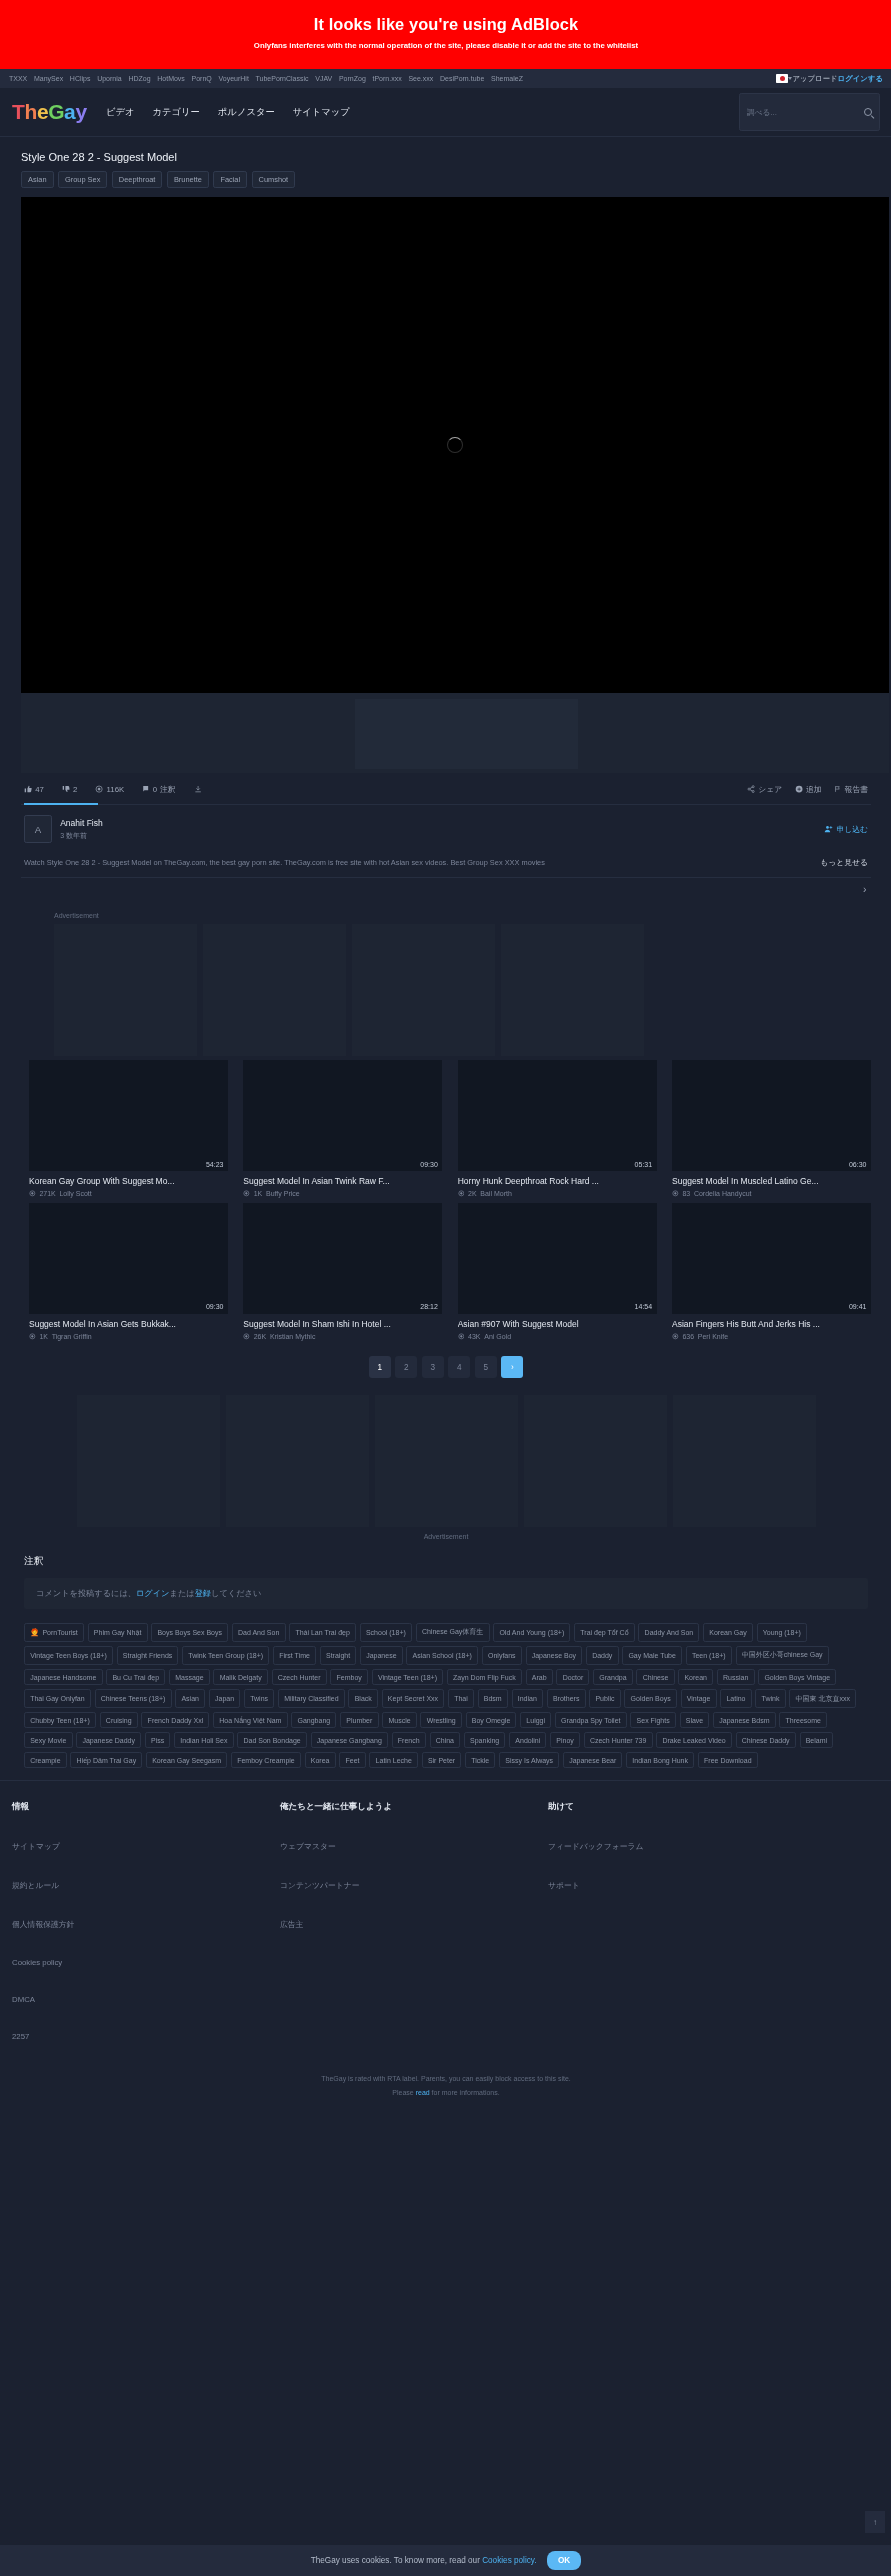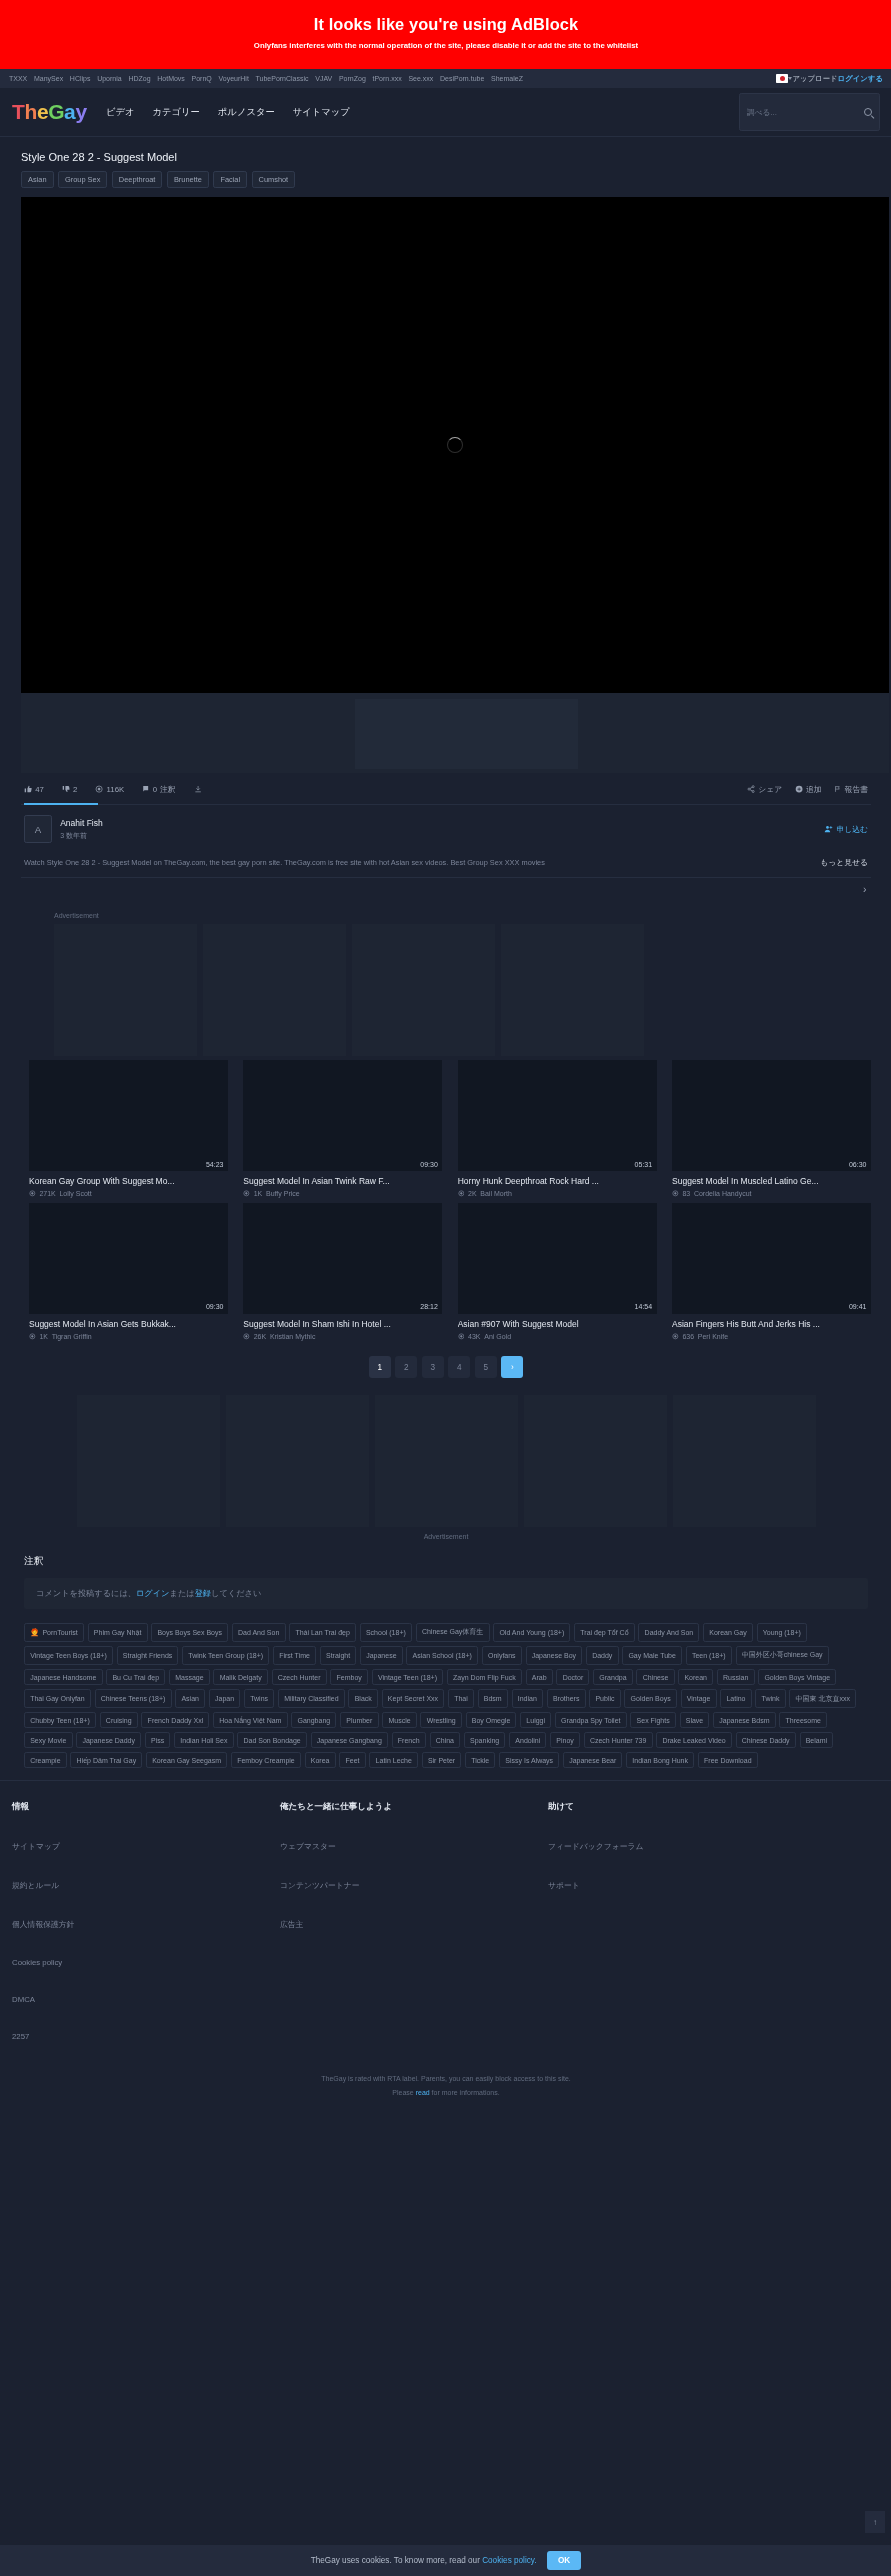--- a/index.html
+++ b/index.html
@@ -182,21 +182,21 @@
   .rta a { color: #4db2f0; text-decoration: none; }
 
   
   .cookiebar {
     position: absolute; left: 0; bottom: 0; width: 892px; height: 31px;
     background: #242b3d; display: flex; align-items: center; justify-content: center; gap: 10.4px;
     font-size: 8.2px; color: #b3bccb;
   }
   .cookiebar a { color: #4db2f0; text-decoration: none; }
   .cookie-ok {
-    background: #5bb8f5; color: #fff; border: 0; border-radius: 3px;
+    background: #5bb8f5; color: #fff; border: 0; border-radius: 8px;
     padding: 5.2px 11px; font-size: 8.2px; font-weight: bold; cursor: pointer;
     font-family: "Liberation Sans", sans-serif;
   }
   .scrolltop {
     position: absolute; right: 7.4px; bottom: 43px; width: 19.3px; height: 22px;
     background: #242b3d; color: #8e97a8; font-size: 8.2px;
     display: flex; align-items: center; justify-content: center;
   }
 </style>
 </head>

